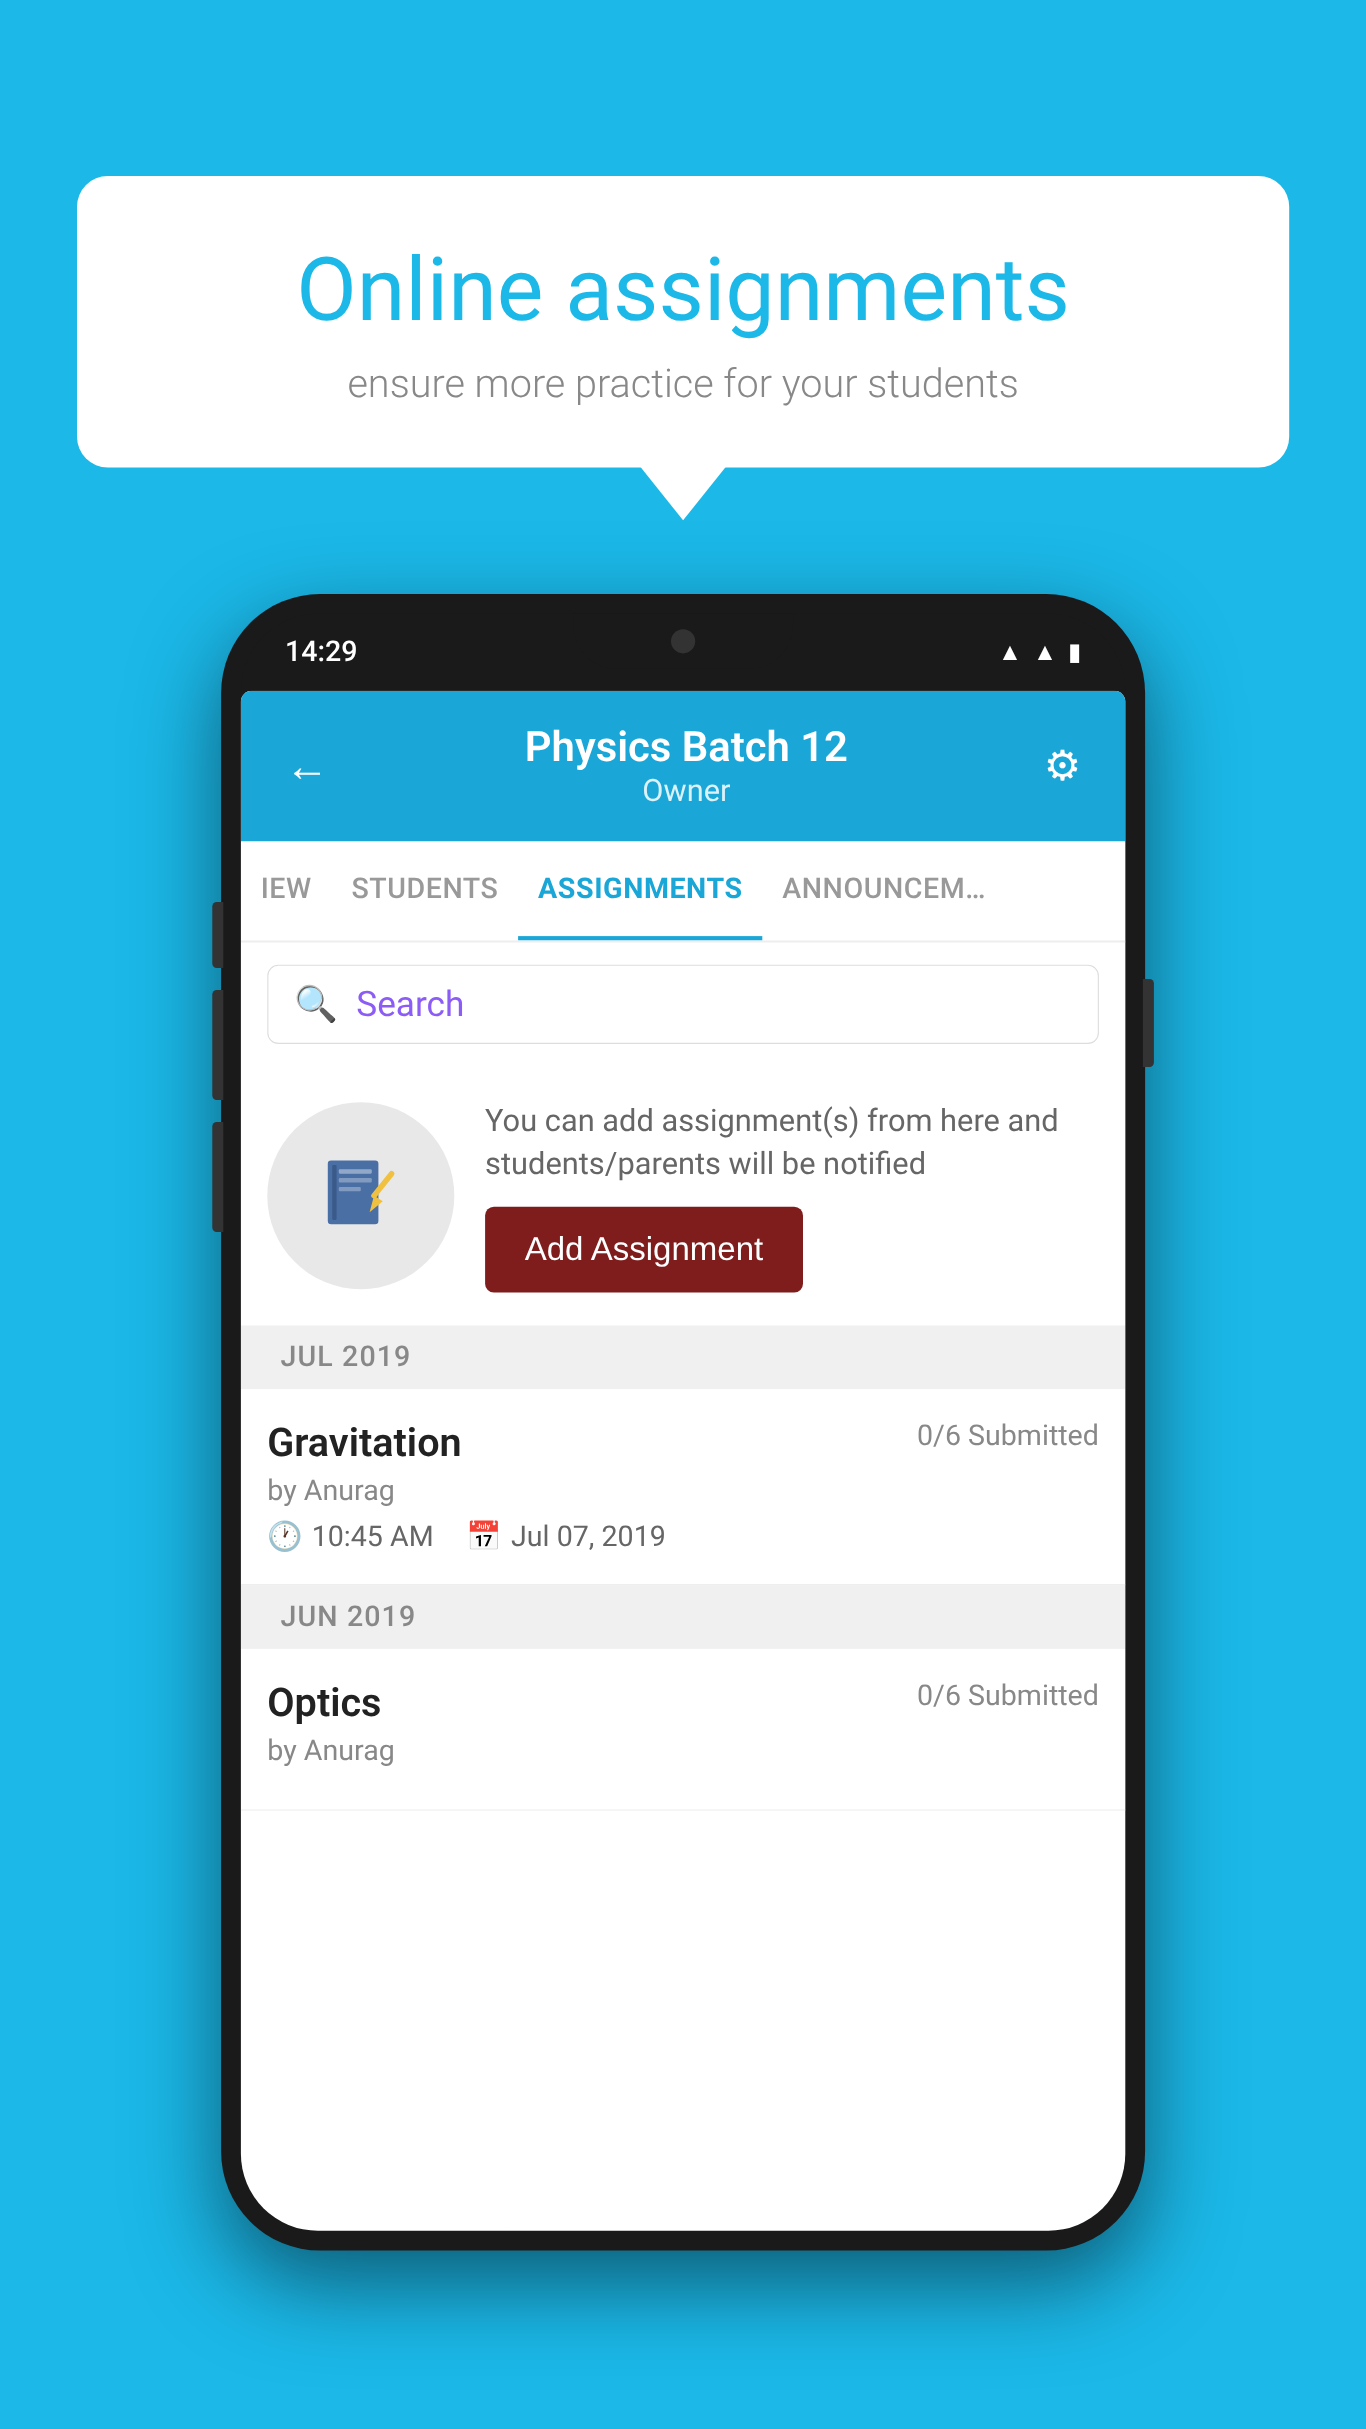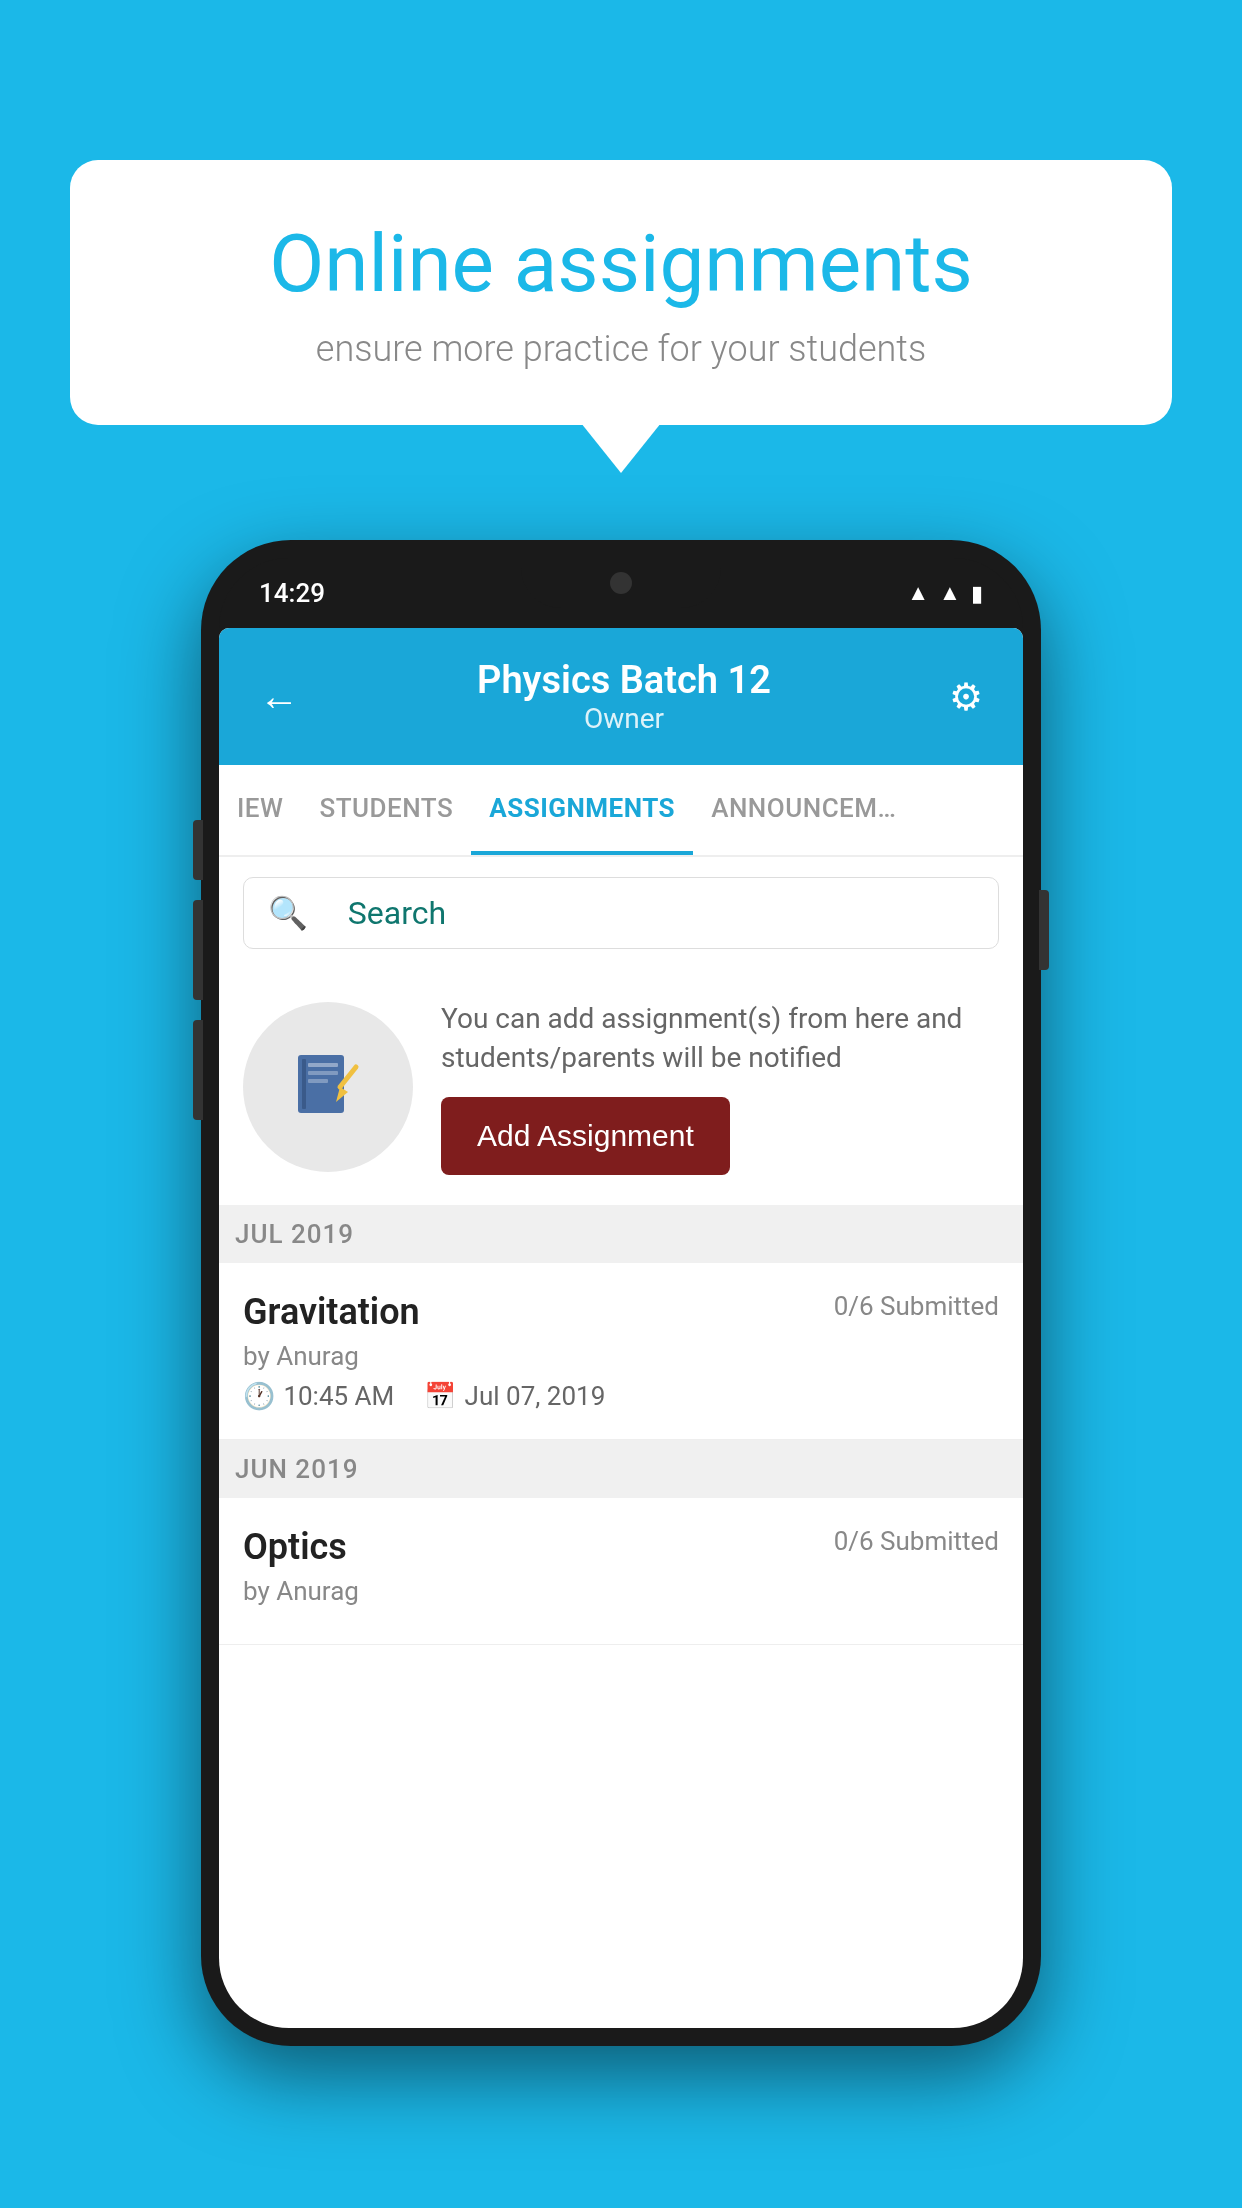--- a/index.html
+++ b/index.html
@@ -208,23 +208,22 @@
       padding: 16px 24px;
       gap: 16px;
     }
 
     .search-icon-wrap {
       color: #aaa;
       font-size: 32px;
     }
 
     .search-text {
-      color: #0f766e;
+      color: #8b5cf6;
       font-size: 32px;
-      margin-left: 24px;
     }
 
     
     .add-assignment-section {
       display: flex;
       align-items: center;
       padding: 30px 24px;
       background: white;
       gap: 28px;
     }
@@ -259,21 +258,21 @@
       padding: 22px 36px;
       font-size: 30px;
       font-weight: 500;
       cursor: pointer;
       display: inline-block;
     }
 
     
     .month-separator {
       background: #f0f0f0;
-      padding: 14px 16px;
+      padding: 14px 36px;
       font-size: 26px;
       color: #888;
       font-weight: 500;
       letter-spacing: 1px;
     }
 
     
     .assignment-item {
       background: white;
       padding: 28px 24px;

